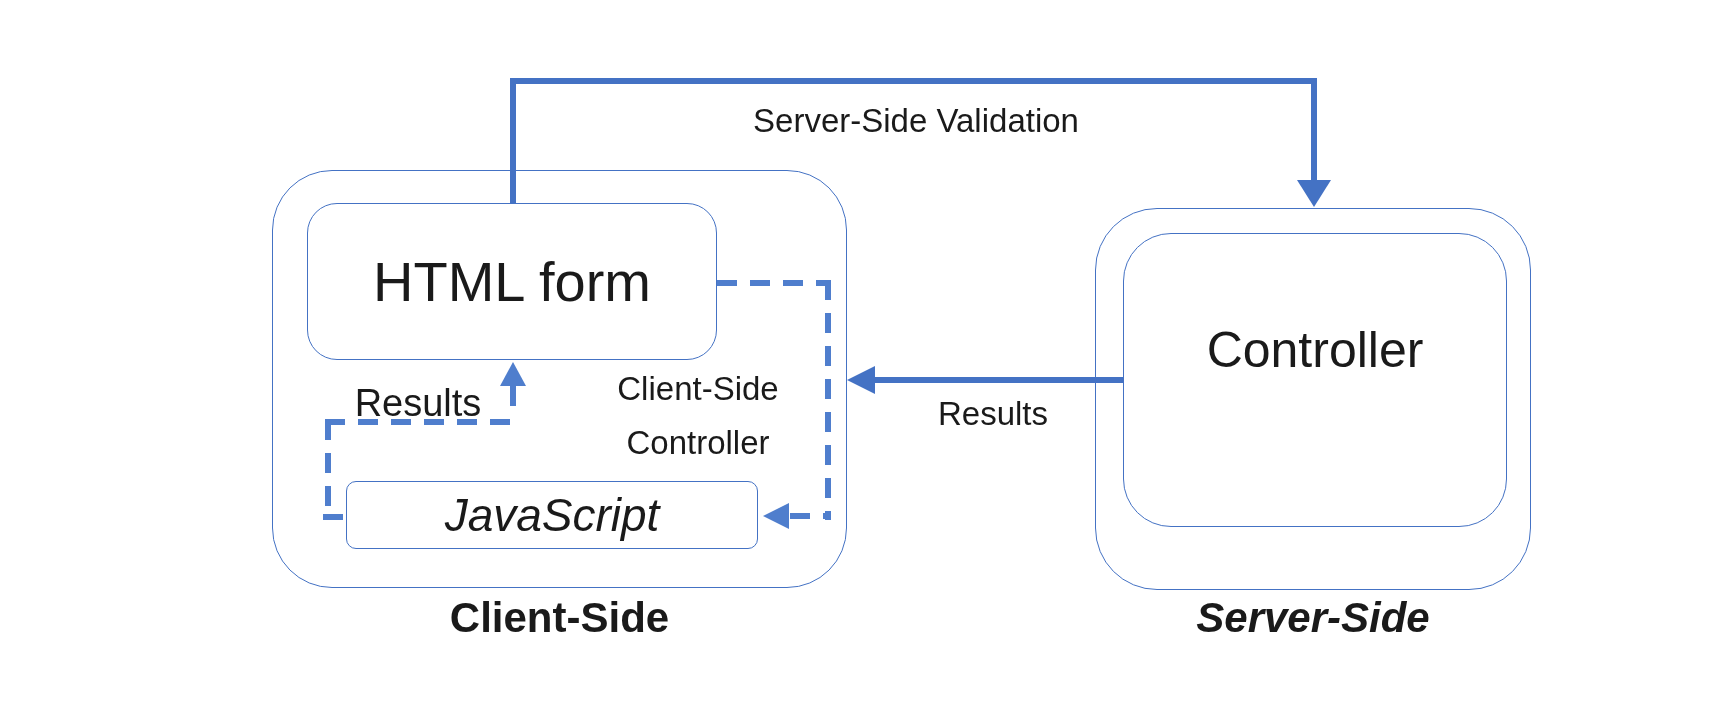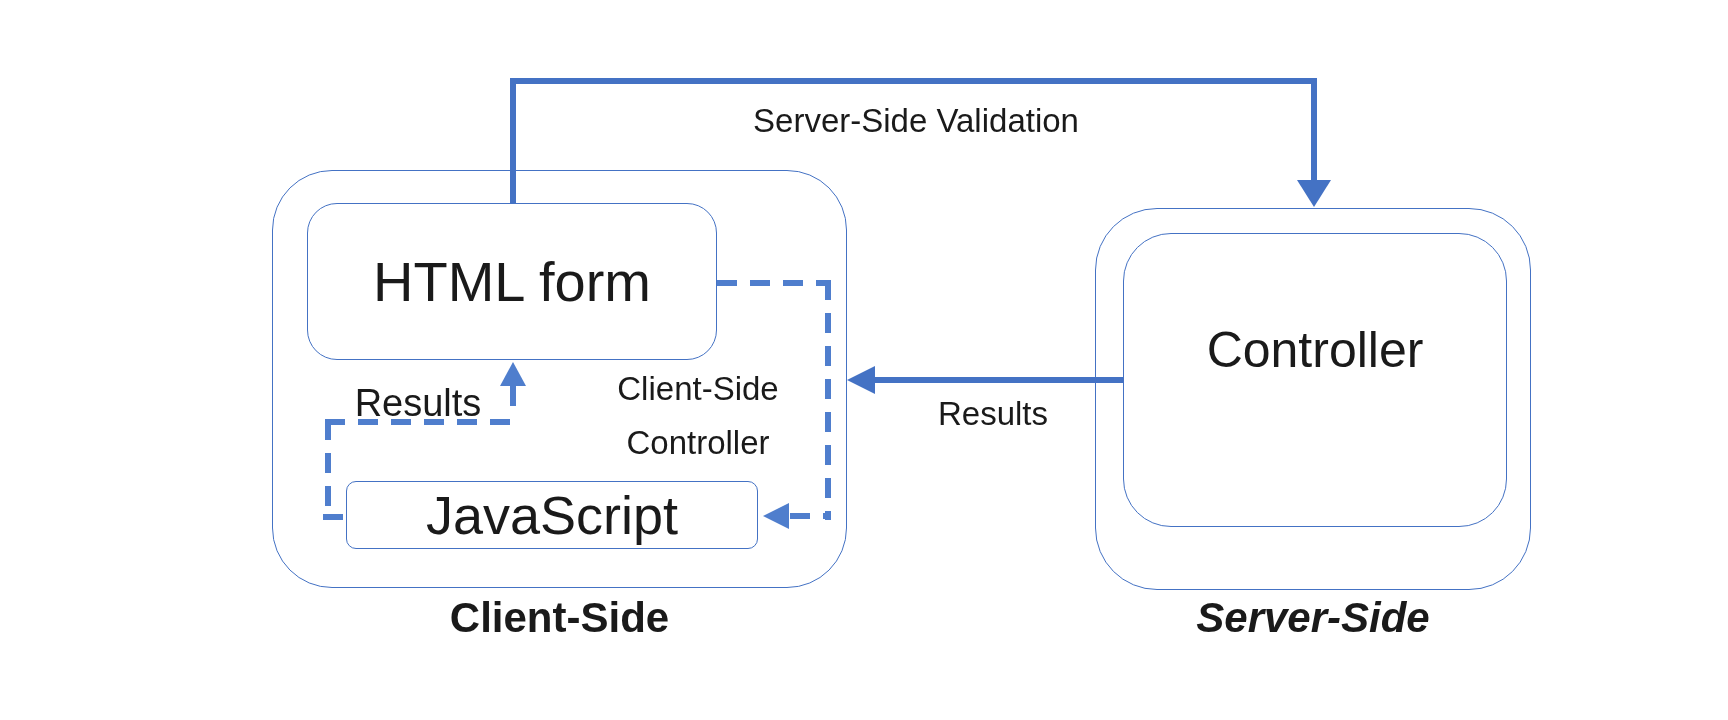--- a/index.html
+++ b/index.html
@@ -34,21 +34,21 @@
     background: repeating-linear-gradient(to bottom, var(--dash) 0 20px, transparent 20px 33px); }
   .tri { position: absolute; width: 0; height: 0; color: var(--accent); }
   .tri-down  { border-left: 17px solid transparent; border-right: 17px solid transparent; border-top: 27px solid currentColor; }
   .tri-left  { border-top: 14px solid transparent; border-bottom: 14px solid transparent; border-right: 28px solid currentColor; }
   .tri-left-sm { border-top: 13px solid transparent; border-bottom: 13px solid transparent; border-right: 26px solid currentColor; color: var(--dash); }
   .tri-up    { border-left: 13px solid transparent; border-right: 13px solid transparent; border-bottom: 24px solid currentColor; color: var(--dash); }
   .lbl { position: absolute; text-align: center; color: var(--ink); }
   .lbl-sm { font-size: 33px; line-height: 44px; }
   .lbl-bold { font-size: 42px; font-weight: bold; }
   .html-form-text { font-size: 56px; }
-  .js-text { font-size: 54px; }
+  .js-text { font-size: 46px; font-style: italic; }
   .controller-text { font-size: 50px; line-height: 74px; transform: translateY(-30px); }
   .two-line { line-height: 54px; }
 </style>
 </head>
 <body>
 
 <div class="canvas">
 
   <div class="box" style="left:272px; top:170px; width:575px; height:418px; border-radius:60px;"></div>
 

